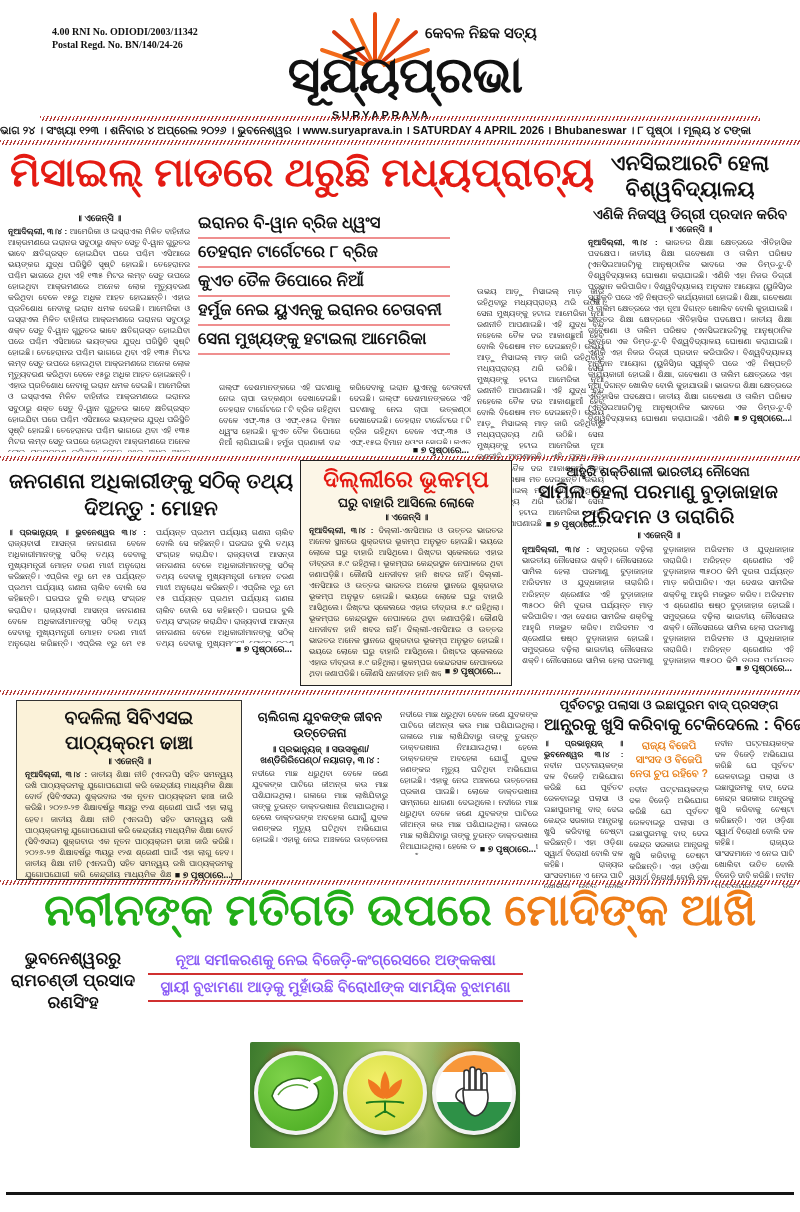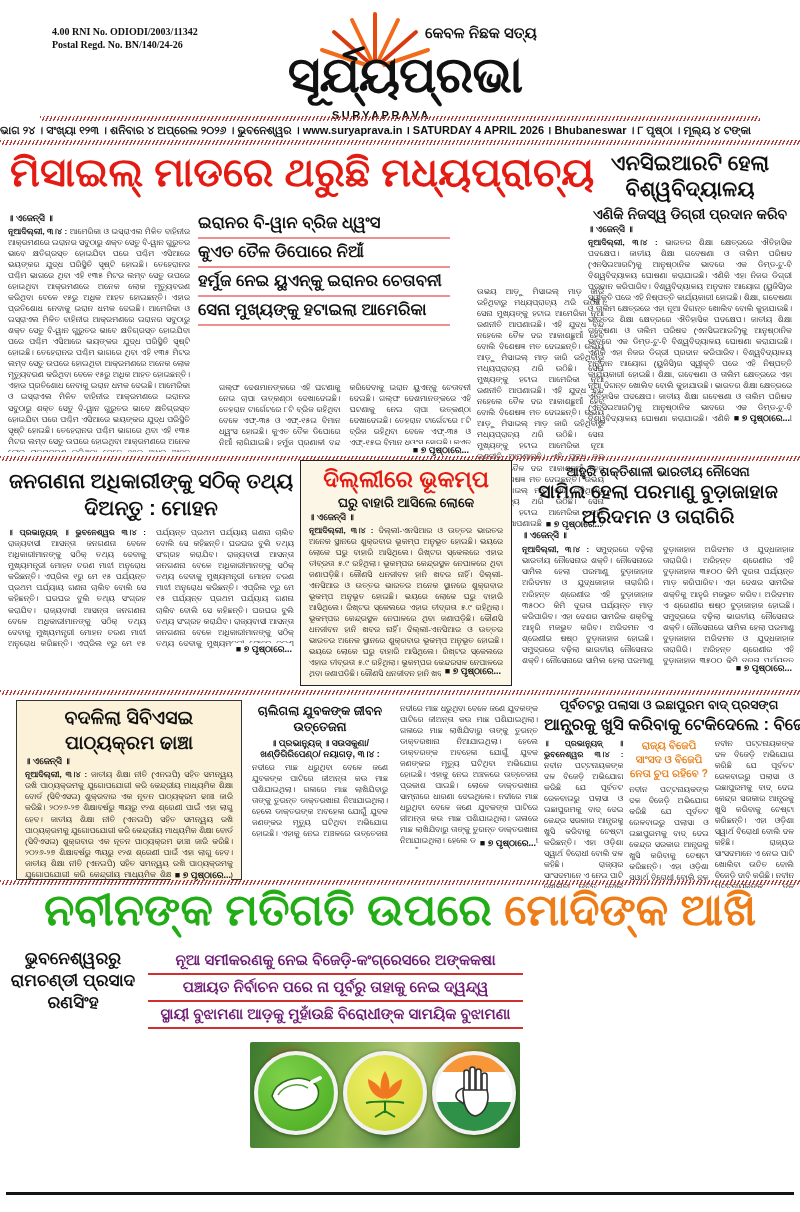--- a/index.html
+++ b/index.html
@@ -10,21 +10,21 @@
   .rule-red{height:5px;background:repeating-linear-gradient(115deg,#b5413d 0 1.3px,rgba(255,255,255,0) 1.3px 3.4px);}
   .rule-black{background:#151515;}
   
   .rni{left:52px;top:26px;font-family:"Liberation Serif",serif;font-weight:bold;font-size:10px;line-height:1.25;}
   .tagline{left:425px;top:24px;font-size:15px;font-weight:bold;}
   .sunlogo{left:300px;top:6px;}
   .masthead{left:235px;top:48px;width:340px;text-align:center;font-size:50px;font-weight:900;letter-spacing:-1px;line-height:1.1;}
   .masthead-latin{left:332px;top:109px;font-size:11px;font-weight:bold;letter-spacing:2.5px;}
   .dateline{left:0;top:122px;width:800px;text-align:left;font-size:11px;font-weight:bold;}
   
-  .agency{font-size:9px;font-weight:bold;margin:1px 0 2px;}
+  .agency{font-size:9px;font-weight:bold;text-align:center;margin:1px 0 2px;}
   .bodytxt{font-size:8px;line-height:1.38;text-align:justify;}
   .fillbox{overflow:hidden;position:relative;}
   .lead-in{font-weight:bold;}
   .more{position:absolute;right:2px;bottom:0;background:#fff;font-size:9px;font-weight:bold;padding-left:4px;}
   .kicker{font-weight:800;text-align:center;}
   
   .lead-headline{left:10px;top:148px;width:578px;text-align:center;font-size:40px;line-height:1.2;font-weight:900;color:#e41b13;white-space:nowrap;}
   .lead-col1{left:8px;top:212px;width:182px;height:244px;}
   .lead-col1 .fb{height:226px;}
   .lead-points{left:198px;top:210px;width:252px;}
@@ -47,39 +47,39 @@
   .navy{left:522px;top:464px;width:272px;}
   .navy-kicker{font-size:13px;}
   .navy-headline{font-size:19px;font-weight:900;text-align:center;line-height:1.3;}
   .navy-body{height:130px;margin-top:3px;column-count:2;column-gap:10px;}
   
   .cbsebox{left:16px;top:700px;width:226px;height:180px;border:1px solid #333;background:#fbf2d9;box-sizing:border-box;padding:5px 8px;}
   .cbse-headline{font-size:19px;font-weight:900;text-align:center;line-height:1.3;}
   .cbse-body{height:112px;margin-top:2px;}
   .fish{left:252px;top:698px;width:286px;}
   .fish-headline{font-size:23px;font-weight:900;text-align:center;white-space:nowrap;}
-  .fish-cols{display:flex;gap:12px;margin-top:5px;}
+  .fish-cols{display:flex;gap:12px;margin-top:11px;}
   .fish-sub{font-size:12.5px;font-weight:800;text-align:center;line-height:1.3;}
   .fish-by{font-size:9px;font-weight:bold;text-align:center;margin:2px 0;}
   .fish-a{width:138px;}
   .fish-a .fb{height:78px;}
   .fish-b{width:140px;height:146px;}
   .bjd{left:544px;top:698px;width:250px;}
   .bjd-kicker{font-size:12.5px;white-space:nowrap;}
   .bjd-headline{font-size:16.5px;font-weight:900;text-align:center;white-space:nowrap;margin-top:2px;}
   .bjd-cols{display:flex;gap:6px;margin-top:4px;}
   .bjd-c{width:80px;height:150px;}
   .orangebox{color:#e8821e;font-weight:800;font-size:10.5px;text-align:center;line-height:1.35;margin-bottom:3px;}
   
   .big-headline{left:0;top:886px;width:800px;text-align:center;font-size:44px;font-weight:900;white-space:nowrap;line-height:1.1;}
   .big-green{color:#22ad17;}
   .big-orange{color:#ef7d17;}
   .bot-by{left:8px;top:948px;width:130px;text-align:center;font-size:17px;font-weight:900;line-height:1.3;}
   .subheads{left:148px;top:948px;width:375px;}
-  .subhead{color:#701a75;font-size:15px;font-weight:800;text-align:center;white-space:nowrap;padding:3px 0 4px;border-bottom:2px solid #d03030;}
+  .subhead{color:#8b5cf6;font-size:15px;font-weight:800;text-align:center;white-space:nowrap;padding:3px 0 4px;border-bottom:2px solid #d03030;}
   .photo{left:250px;top:1042px;width:270px;height:106px;border-radius:2px;
          background:
            radial-gradient(40px 30px at 15% 20%,rgba(200,30,30,.55),transparent 70%),
            radial-gradient(50px 36px at 80% 15%,rgba(230,120,40,.5),transparent 70%),
            radial-gradient(60px 44px at 50% 90%,rgba(20,90,20,.6),transparent 70%),
            linear-gradient(100deg,#3d7a2d,#7fae4e 35%,#b8c97d 55%,#5d8f3a 80%,#2f6b28);}
   .sym{position:absolute;top:9px;width:84px;height:84px;border-radius:50%;border:4px solid #f2f2f2;
        box-sizing:border-box;box-shadow:0 1px 4px rgba(0,0,0,.5);display:flex;align-items:center;justify-content:center;}
   .sym-bjd{left:4px;background:radial-gradient(circle at 35% 30%,#7ed24a,#46a81e);}
   .sym-bjp{left:93px;background:radial-gradient(circle at 40% 35%,#f3ef6a,#c4d531);}
@@ -124,20 +124,21 @@
   <div class="abs lead-col1">
     <div class="agency">॥ ଏଜେନ୍ସି ॥</div>
     <div class="bodytxt fillbox fb">
       <span class="lead-in">ନୂଆଦିଲ୍ଲୀ, ୩।୪ :</span>
       <span>ଆମେରିକା ଓ ଇସ୍ରାଏଲ ମିଳିତ ବାହିନୀର ଆକ୍ରମଣରେ ଇରାନର ସବୁଠାରୁ ଶକ୍ତ ସେତୁ ବି-ୱାନ ଗୁରୁତର ଭାବେ କ୍ଷତିଗ୍ରସ୍ତ ହୋଇଯିବା ପରେ ପଶ୍ଚିମ ଏସିଆରେ ଭୟଙ୍କର ଯୁଦ୍ଧ ପରିସ୍ଥିତି ସୃଷ୍ଟି ହୋଇଛି। ତେହେରାନର ପଶ୍ଚିମ ଭାଗରେ ଥିବା ଏହି ୧୩୫ ମିଟର ଲମ୍ବ ସେତୁ ଉପରେ ହୋଇଥିବା ଆକ୍ରମଣରେ ଅନେକ ଲୋକ ମୃତ୍ୟୁବରଣ କରିଥିବା ବେଳେ ୧୫ରୁ ଅଧିକ ଆହତ ହୋଇଛନ୍ତି। ଏହାର ପ୍ରତିଶୋଧ ନେବାକୁ ଇରାନ ଧମକ ଦେଇଛି। ଆମେରିକା ଓ ଇସ୍ରାଏଲ ମିଳିତ ବାହିନୀର ଆକ୍ରମଣରେ ଇରାନର ସବୁଠାରୁ ଶକ୍ତ ସେତୁ ବି-ୱାନ ଗୁରୁତର ଭାବେ କ୍ଷତିଗ୍ରସ୍ତ ହୋଇଯିବା ପରେ ପଶ୍ଚିମ ଏସିଆରେ ଭୟଙ୍କର ଯୁଦ୍ଧ ପରିସ୍ଥିତି ସୃଷ୍ଟି ହୋଇଛି। ତେହେରାନର ପଶ୍ଚିମ ଭାଗରେ ଥିବା ଏହି ୧୩୫ ମିଟର ଲମ୍ବ ସେତୁ ଉପରେ ହୋଇଥିବା ଆକ୍ରମଣରେ ଅନେକ ଲୋକ ମୃତ୍ୟୁବରଣ କରିଥିବା ବେଳେ ୧୫ରୁ ଅଧିକ ଆହତ ହୋଇଛନ୍ତି। ଏହାର ପ୍ରତିଶୋଧ ନେବାକୁ ଇରାନ ଧମକ ଦେଇଛି। ଆମେରିକା ଓ ଇସ୍ରାଏଲ ମିଳିତ ବାହିନୀର ଆକ୍ରମଣରେ ଇରାନର ସବୁଠାରୁ ଶକ୍ତ ସେତୁ ବି-ୱାନ ଗୁରୁତର ଭାବେ କ୍ଷତିଗ୍ରସ୍ତ ହୋଇଯିବା ପରେ ପଶ୍ଚିମ ଏସିଆରେ ଭୟଙ୍କର ଯୁଦ୍ଧ ପରିସ୍ଥିତି ସୃଷ୍ଟି ହୋଇଛି। ତେହେରାନର ପଶ୍ଚିମ ଭାଗରେ ଥିବା ଏହି ୧୩୫ ମିଟର ଲମ୍ବ ସେତୁ ଉପରେ ହୋଇଥିବା ଆକ୍ରମଣରେ ଅନେକ ଲୋକ ମୃତ୍ୟୁବରଣ କରିଥିବା ବେଳେ ୧୫ରୁ ଅଧିକ ଆହତ ହୋଇଛନ୍ତି। ଏହାର ପ୍ରତିଶୋଧ ନେବାକୁ ଇରାନ ଧମକ ଦେଇଛି।</span>
     </div>
   </div>
 
   <div class="abs lead-points">
     <div class="lead-point">ଇରାନର ବି-ୱାନ ବ୍ରିଜ ଧ୍ୱଂସ</div>
+    <div class="lead-point">ତେହରାନ ଟାର୍ଗେଟରେ ୮ ବ୍ରିଜ</div>
     <div class="lead-point">କୁଏତ ତୈଳ ଡିପୋରେ ନିଆଁ</div>
     <div class="lead-point">ହର୍ମୁଜ ନେଇ ୟୁଏନ୍‌କୁ ଇରାନର ଚେତାବନୀ</div>
     <div class="lead-point">ସେନା ମୁଖ୍ୟଙ୍କୁ ହଟାଇଲା ଆମେରିକା</div>
   </div>
 
   <div class="abs bodytxt fillbox lead-body2">
     <span>ଗଲ୍ଫ ଦେଶମାନଙ୍କରେ ଏହି ଘଟଣାକୁ ନେଇ ଚାପା ଉତ୍କଣ୍ଠା ଦେଖାଦେଇଛି। ତେହରାନ ଟାର୍ଗେଟରେ ୮ଟି ବ୍ରିଜ ରହିଥିବା ବେଳେ ଏଫ୍-୩୫ ଓ ଏଫ୍-୧୫ଇ ବିମାନ ଧ୍ୱଂସ ହୋଇଛି। କୁଏତ ତୈଳ ଡିପୋରେ ନିଆଁ ଲାଗିଯାଇଛି। ହର୍ମୁଜ ପ୍ରଣାଳୀ ବନ୍ଦ କରିଦେବାକୁ ଇରାନ ୟୁଏନ୍‌କୁ ଚେତାବନୀ ଦେଇଛି। ଗଲ୍ଫ ଦେଶମାନଙ୍କରେ ଏହି ଘଟଣାକୁ ନେଇ ଚାପା ଉତ୍କଣ୍ଠା ଦେଖାଦେଇଛି। ତେହରାନ ଟାର୍ଗେଟରେ ୮ଟି ବ୍ରିଜ ରହିଥିବା ବେଳେ ଏଫ୍-୩୫ ଓ ଏଫ୍-୧୫ଇ ବିମାନ ଧ୍ୱଂସ ହୋଇଛି। କୁଏତ ତୈଳ ଡିପୋରେ ନିଆଁ ଲାଗିଯାଇଛି। ହର୍ମୁଜ ପ୍ରଣାଳୀ ବନ୍ଦ କରିଦେବାକୁ ଇରାନ ୟୁଏନ୍‌କୁ ଚେତାବନୀ ଦେଇଛି।</span>
     <span class="more">■ ୭ ପୃଷ୍ଠାରେ...</span>
   </div>
 
@@ -244,21 +245,20 @@
   <div class="abs big-headline">
     <span class="big-green">ନବୀନଙ୍କ ମତିଗତି ଉପରେ</span>
     <span> </span>
     <span class="big-orange">ମୋଦିଙ୍କ ଆଖି</span>
   </div>
 
   <div class="abs bot-by">ଭୁବନେଶ୍ୱରରୁ ରାମଚଣ୍ଡୀ ପ୍ରସାଦ ରଣସିଂହ</div>
 
   <div class="abs subheads">
     <div class="subhead">ନୂଆ ସମୀକରଣକୁ ନେଇ ବିଜେଡ଼ି-କଂଗ୍ରେସରେ ଅଙ୍କକଷା</div>
-    <div class="subhead">ପଞ୍ଚାୟତ ନିର୍ବାଚନ ପରେ ନା ପୂର୍ବରୁ ତାହାକୁ ନେଇ ଦ୍ୱନ୍ଦ୍ୱ</div>
     <div class="subhead">ସ୍ଥାୟୀ ବୁଝାମଣା ଆଡ଼କୁ ମୁହାଁଉଛି ବିରୋଧୀଙ୍କ ସାମୟିକ ବୁଝାମଣା</div>
   </div>
 
   <div class="abs photo">
     <div class="sym sym-bjd">
       <svg width="56" height="46" viewBox="0 0 56 46">
         <path d="M4 26 C8 10 30 4 44 12 C53 17 53 30 42 36 C28 44 9 40 4 26 Z" fill="#ffffff" stroke="#2c6b18" stroke-width="1.5"></path>
         <path d="M10 25 C16 15 30 12 40 18" fill="none" stroke="#57a335" stroke-width="1.5"></path>
         <path d="M44 12 L52 8" stroke="#ffffff" stroke-width="4" stroke-linecap="round"></path>
       </svg>

